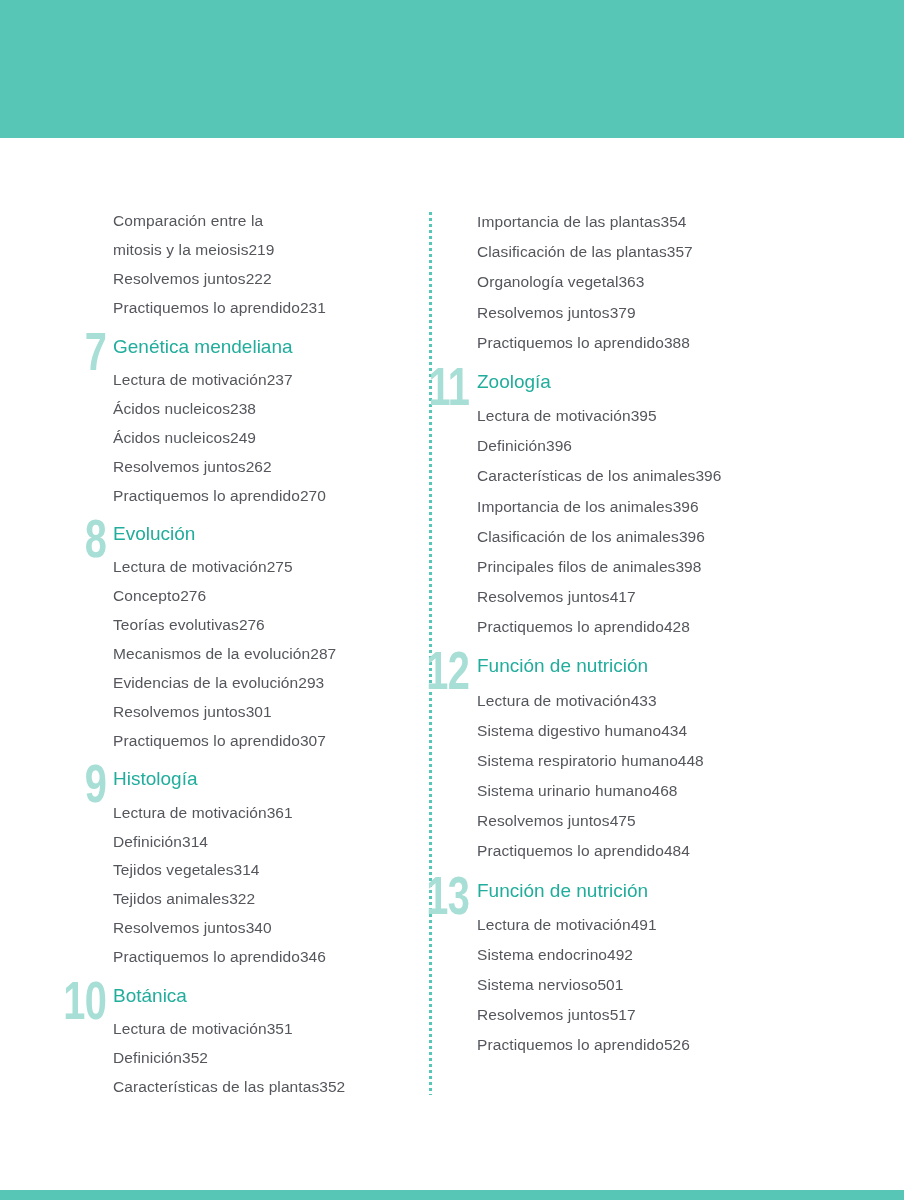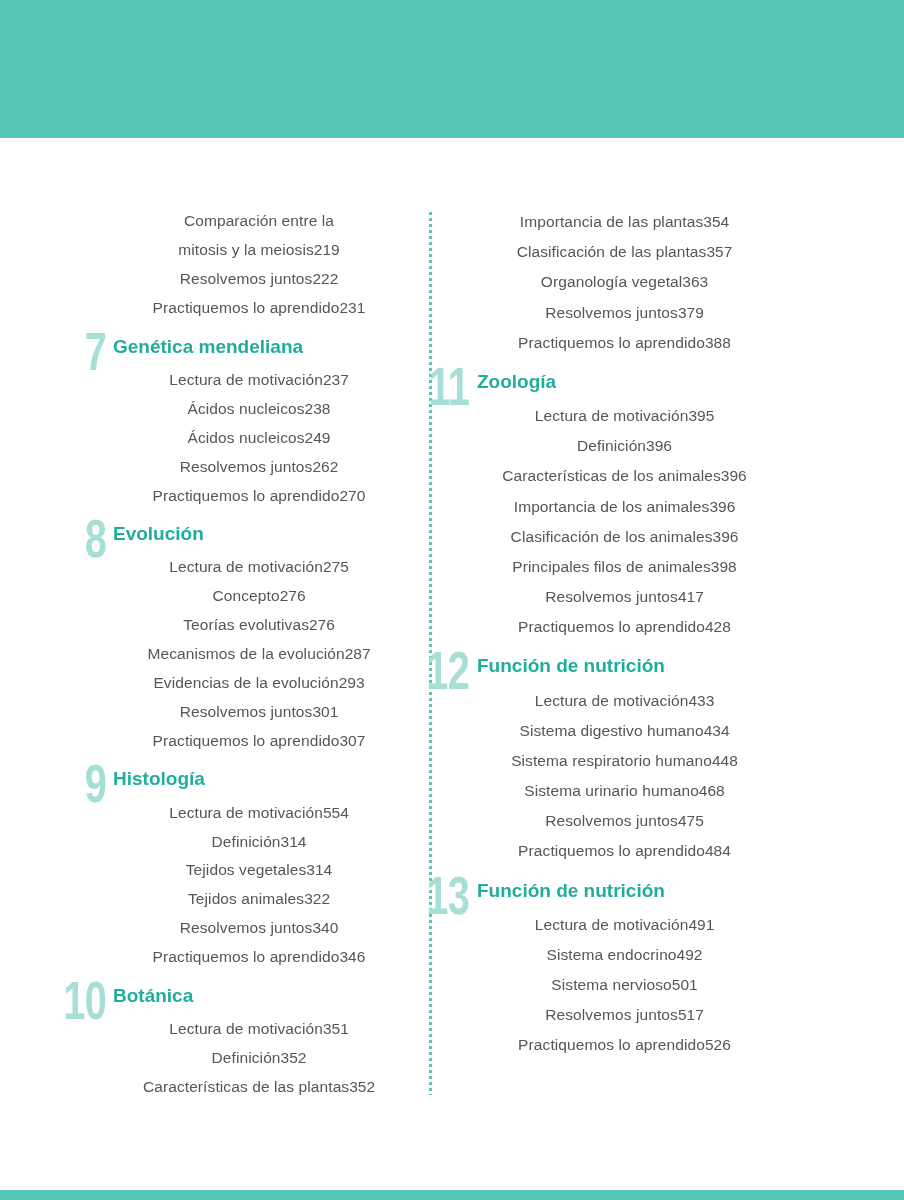--- a/index.html
+++ b/index.html
@@ -18,32 +18,32 @@
   .top-band{position:absolute;top:0;left:0;width:904px;height:138px;background:var(--band);}
   .bottom-band{position:absolute;bottom:0;left:0;width:904px;height:10px;background:var(--band);}
   .divider{
     position:absolute;left:429px;top:212px;width:3px;height:883px;
     background-image:repeating-linear-gradient(to bottom,var(--dot) 0 3px,transparent 3px 6px);
   }
   .col{position:absolute;top:207px;}
   .col-left{left:84px;width:321px;--rowh:28.9px;--pad:29px;}
   .col-right{left:447px;width:325px;--rowh:30.2px;--pad:30px;}
   .row{
-    display:flex;justify-content:center;align-items:center;
+    display:flex;justify-content:flex-start;align-items:center;
     height:var(--rowh);padding-left:var(--pad);
   }
   .row .label{font-size:15.5px;color:var(--text);letter-spacing:.1px;white-space:nowrap;}
   .row .pageno{font-size:15.5px;color:var(--text);}
   .chapter{position:relative;margin-top:6px;height:37px;padding-left:var(--pad);box-sizing:content-box;}
   .chap-num{
     position:absolute;left:-38px;top:-4px;width:60px;text-align:right;
     font-size:53px;font-weight:bold;color:var(--chnum);line-height:1;
     transform:scaleX(.75);transform-origin:100% 50%;letter-spacing:-1px;
   }
-  .chap-title{display:inline-block;padding-top:7px;font-size:19px;font-weight:bold;color:var(--chtitle);white-space:nowrap;}
+  .chap-title{display:inline-block;padding-top:7px;font-size:19px;font-weight:normal;color:var(--chtitle);white-space:nowrap;}
 </style>
 </head>
 <body>
 
 <div class="page">
   <div class="top-band"></div>
   <div class="toc">
     <div class="col col-left">
         <div class="row">
           <span class="label">Comparación entre la</span>
@@ -107,21 +107,21 @@
           <span class="label">Resolvemos juntos</span>
           <span class="pageno">301</span>
         </div>
         <div class="row">
           <span class="label">Practiquemos lo aprendido</span>
           <span class="pageno">307</span>
         </div>
         <div class="chapter"><span class="chap-num">9</span><span class="chap-title">Histología</span></div>
         <div class="row">
           <span class="label">Lectura de motivación</span>
-          <span class="pageno">554</span>
+          <span class="pageno">361</span>
         </div>
         <div class="row">
           <span class="label">Definición</span>
           <span class="pageno">314</span>
         </div>
         <div class="row">
           <span class="label">Tejidos vegetales</span>
           <span class="pageno">314</span>
         </div>
         <div class="row">

